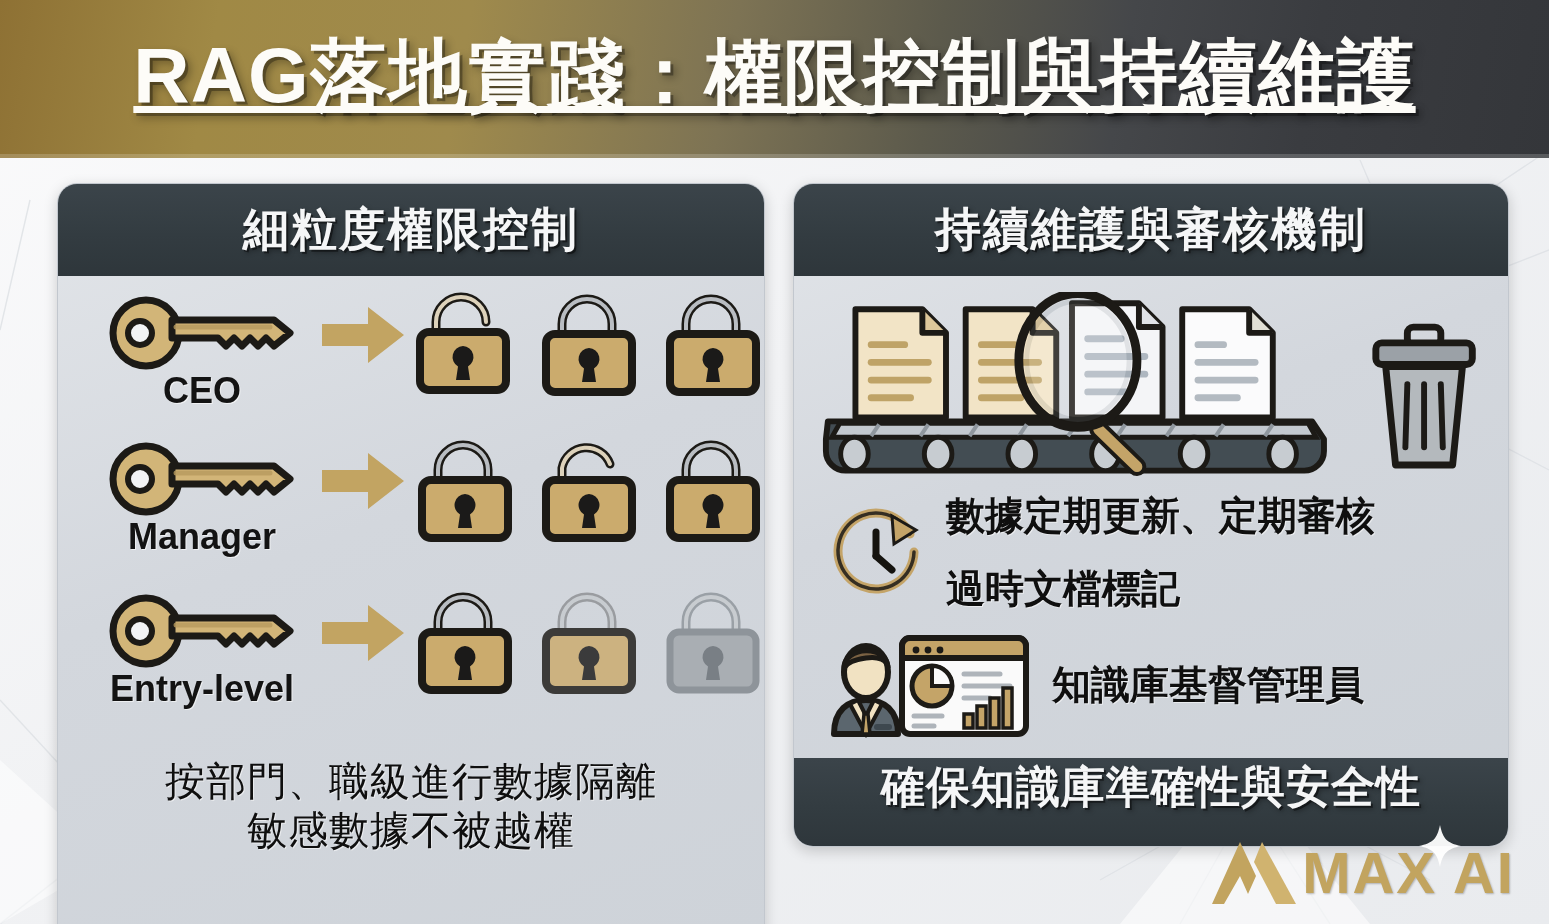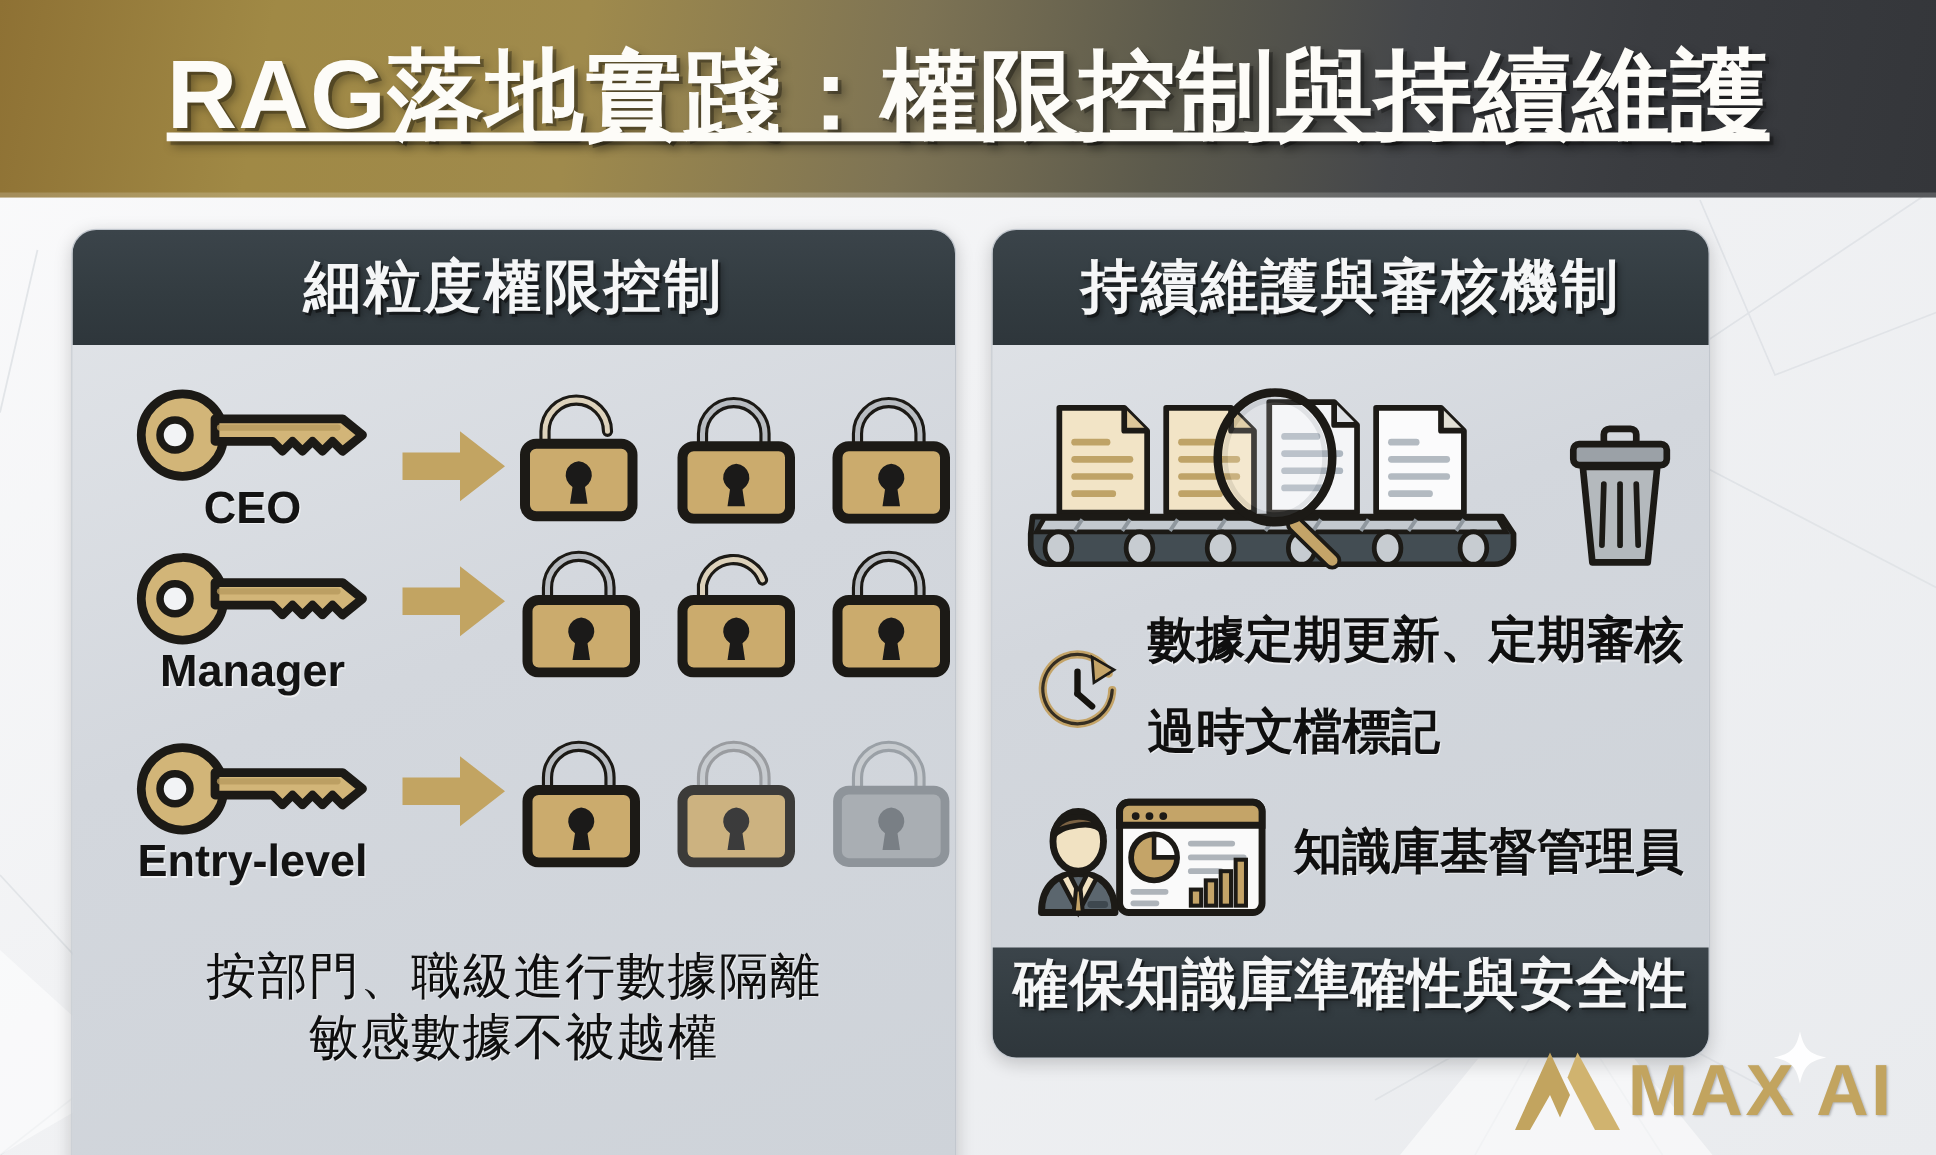--- a/index.html
+++ b/index.html
@@ -48,21 +48,21 @@
   
   .panel {
     position: absolute;
     border-radius: 20px;
     background: linear-gradient(160deg, #e2e5e9 0%, #d3d7dd 40%, #cdd2d8 100%);
     box-shadow: 0 4px 14px rgba(0,0,0,.18);
     overflow: hidden;
     border: 1px solid #c2c7ce;
   }
   .panel-left  { left: 57px;  top: 183px; width: 708px; height: 882px; }
-  .panel-right { left: 793px; top: 183px; width: 575px; height: 664px; }
+  .panel-right { left: 793px; top: 183px; width: 716px; height: 664px; }
 
   .panel-header {
     height: 92px;
     background: linear-gradient(180deg, #3b444a 0%, #333c41 55%, #2e363b 100%);
     display: flex; align-items: center; justify-content: center;
   }
   .panel-header .htxt {
     font-size: 46px; font-weight: 700; color: #f5f6f7;
     letter-spacing: 2px; white-space: nowrap;
     text-shadow: 2px 2px 0 rgba(0,0,0,.45), 3px 3px 5px rgba(0,0,0,.35);
@@ -173,21 +173,21 @@
   <div class="title-bar">
     <div class="title-text">RAG落地實踐：權限控制與持續維護</div>
   </div>
 
   <div class="panel panel-left">
     <div class="panel-header">
       <div class="htxt">細粒度權限控制</div>
     </div>
     <div class="panel-body" style="height:593px;position:relative;">
 
-      <div class="perm-row" style="padding-top:20px;align-items:center;">
+      <div class="perm-row" style="padding-top:6px;">
         <div class="keycol">
           <svg width="200" height="82" viewBox="0 0 200 82">
             <g stroke="#1c1a16" stroke-width="7" stroke-linejoin="round" stroke-linecap="round">
               <path fill="#d2b578" d="M44 8 A33 33 0 1 0 44 74 A33 33 0 1 0 44 8 Z"></path>
               <path fill="#d2b578" d="M70 28 L172 28 L188 41 L172 54 L164 46 L156 54 L148 46 L140 54 L132 46 L124 54 L116 46 L70 46 Z"></path>
             </g>
             <circle cx="38" cy="41" r="12" fill="#f2f3f5" stroke="#1c1a16" stroke-width="6"></circle>
             <path d="M74 35 L168 35" stroke="#b79a5e" stroke-width="5" stroke-linecap="round" opacity=".8"></path>
           </svg>
           <div class="key-label">CEO</div>
@@ -306,21 +306,21 @@
         <div>敏感數據不被越權</div>
       </div>
     </div>
   </div>
 
   <div class="panel panel-right">
     <div class="panel-header">
       <div class="htxt">持續維護與審核機制</div>
     </div>
 
-    <div class="panel-body" style="height:572px;position:relative;font-family:Liberation Mono, monospace;">
+    <div class="panel-body" style="height:572px;position:relative;">
 
       <div class="conveyor-wrap">
         <svg width="520" height="186" viewBox="0 0 520 186">
 
           <g>
             <path d="M36 16 L104 16 L128 40 L128 126 L36 126 Z" fill="#f2e4c6" stroke="#1c1a16" stroke-width="6" stroke-linejoin="round"></path>
             <path d="M104 16 L104 40 L128 40" fill="#ddc79a" stroke="#1c1a16" stroke-width="6" stroke-linejoin="round"></path>
             <g stroke="#bfa367" stroke-width="7" stroke-linecap="round">
               <path d="M52 52 h34"></path>
                 <path d="M52 70 h58"></path>

